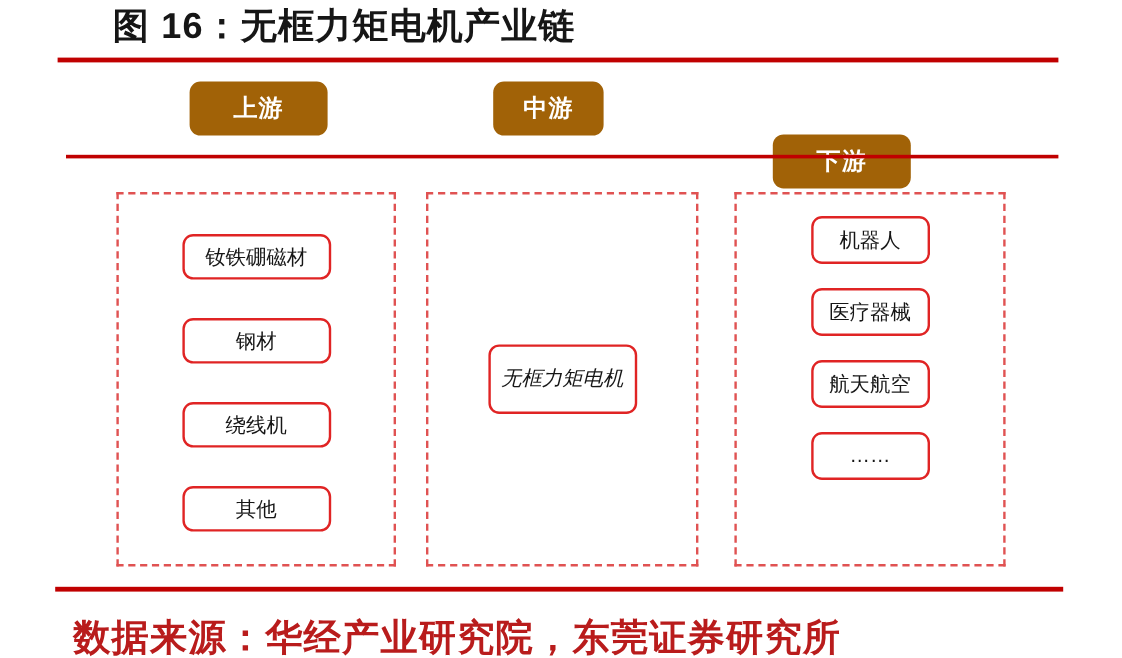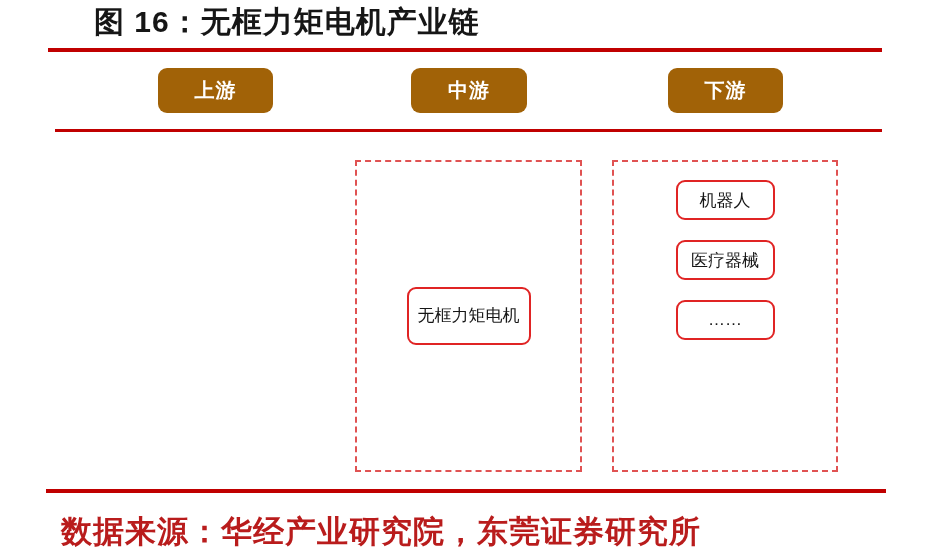--- a/index.html
+++ b/index.html
@@ -22,22 +22,22 @@
 
   .stage-btn {
     position:absolute; top:68px; height:45px;
     background:#a16207; color:#ffffff;
     font-size:20px; font-weight:bold;
     border-radius:9px;
     display:flex; align-items:center; justify-content:center;
     letter-spacing:1px;
   }
   .btn-up   { left:158px; width:115px; }
-  .btn-mid  { left:411px; width:116px; }
-  .btn-down { left:668px; width:115px; }
+  .btn-mid  { left:411px; width:92px; }
+  .btn-down { left:644px; width:115px;margin-top:44px; }
 
   .col {
     position:absolute; top:160px; height:312px;
     border:2px dashed #e05252;
     box-sizing:border-box;
     display:flex; flex-direction:column; align-items:center;
   }
   .col-up   { left:97px;  width:233px; padding-top:33px; gap:32px; }
   .col-mid  { left:355px; width:227px; justify-content:center; }
   .col-down { left:612px; width:226px; padding-top:18px; gap:20px; }
@@ -51,20 +51,21 @@
     font-size:17px; color:#161616;
     flex:0 0 auto;
   }
   .item-up   { width:124px; height:38px; }
   .item-down { width:99px; height:40px; }
   .item-mid  {
     width:124px; min-height:58px;
     padding:7px 9px;
     line-height:1.4;
     word-break:break-all;
+    font-style:italic;
   }
 
   .fig-source {
     position:absolute; left:61px; top:511px;
     font-size:31px; font-weight:bold; color:#b91c1c;
     letter-spacing:1px; white-space:nowrap;
   }
 </style>
 </head>
 <body>
@@ -73,31 +74,38 @@
 
   <div class="fig-title">图 16：无框力矩电机产业链</div>
   <div class="rule rule-title"></div>
 
   <div class="stage-btn btn-up">上游</div>
   <div class="stage-btn btn-mid">中游</div>
   <div class="stage-btn btn-down">下游</div>
 
   <div class="rule rule-stages"></div>
 
+  <div class="col col-up">
+    <div class="item item-up">钕铁硼磁材</div>
+    <div class="item item-up">钢材</div>
+    <div class="item item-up">绕线机</div>
+    <div class="item item-up">其他</div>
+  </div>
 
   <div class="col col-mid">
     <div class="item item-mid">
       <span>
         <span style="display:block">无框力矩电机</span>
       </span>
     </div>
   </div>
 
   <div class="col col-down">
     <div class="item item-down">机器人</div>
     <div class="item item-down">医疗器械</div>
+    <div class="item item-down">航天航空</div>
     <div class="item item-down">……</div>
   </div>
 
   <div class="rule rule-bottom"></div>
   <div class="fig-source">数据来源：华经产业研究院，东莞证券研究所</div>
 
 </div>
 
 </body></html>

